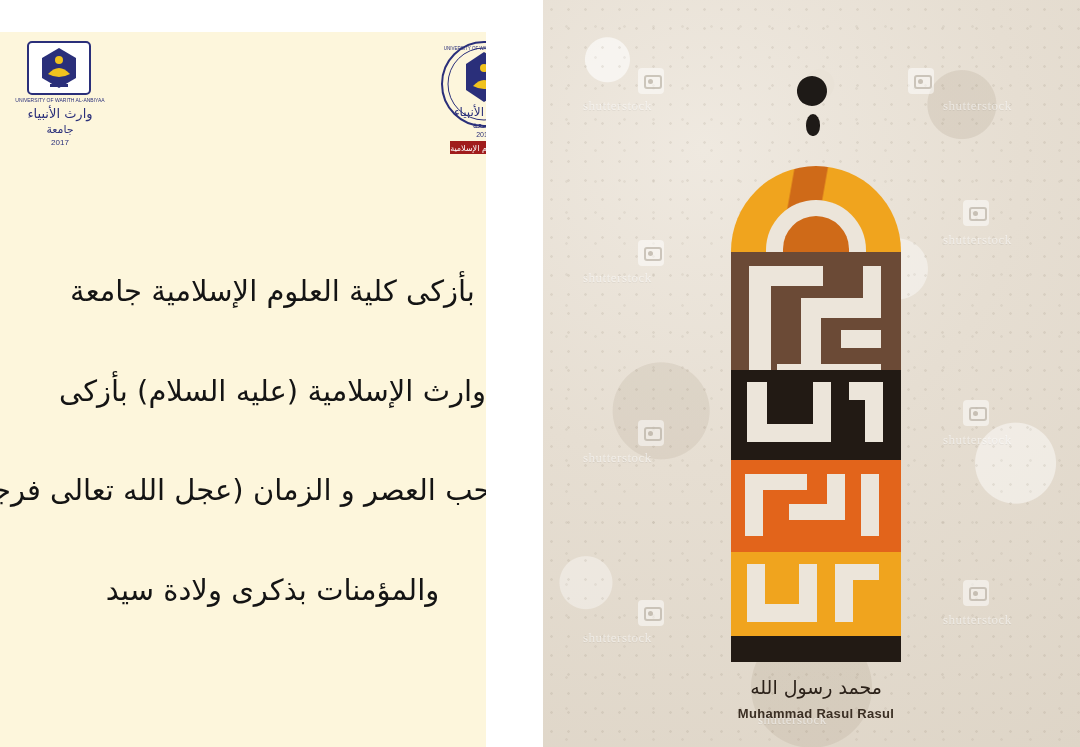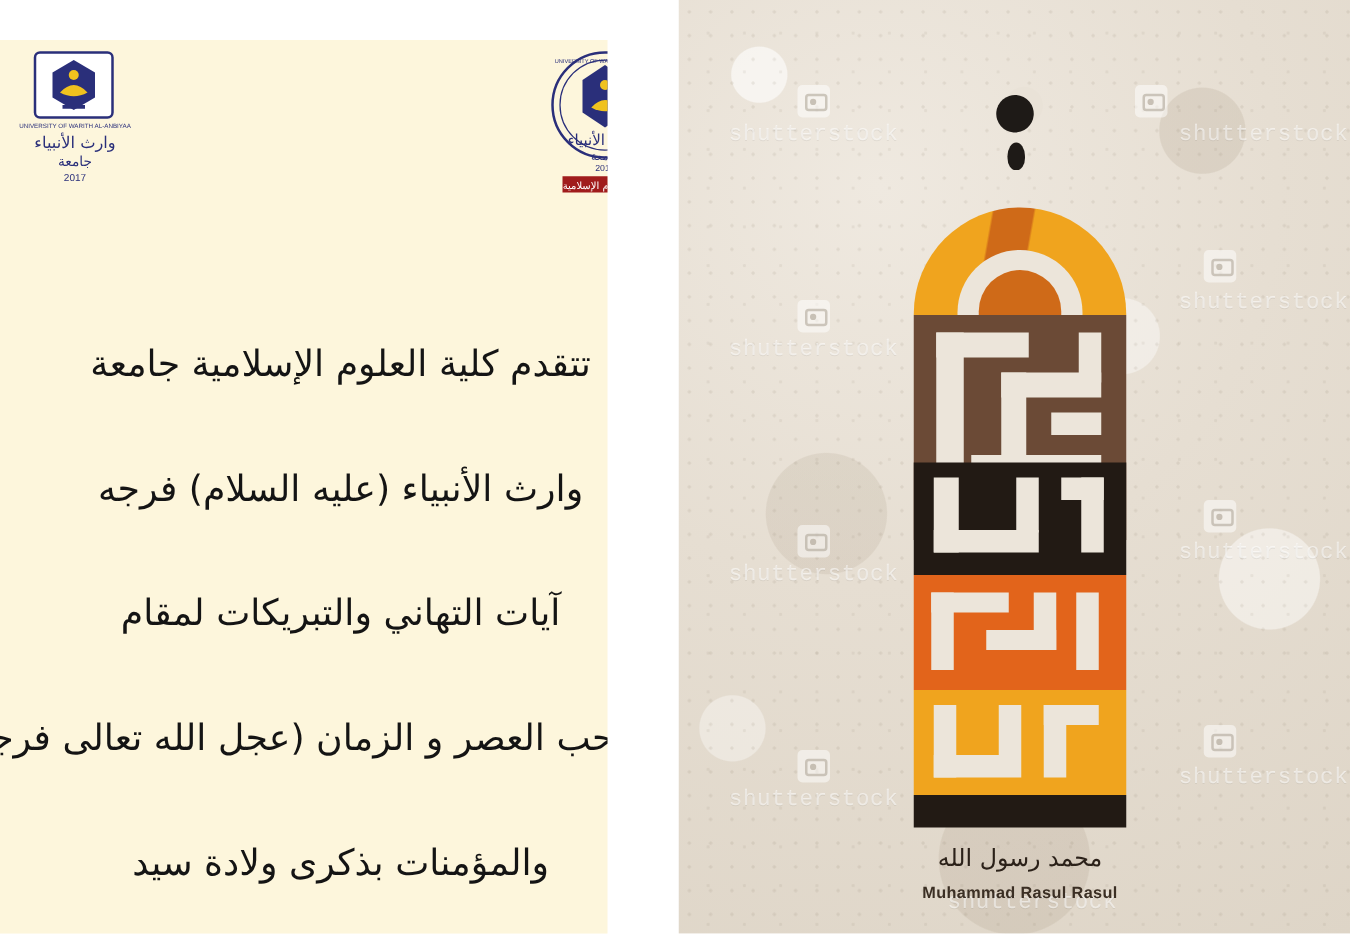--- a/index.html
+++ b/index.html
@@ -99,22 +99,22 @@
 
   
   .wm-grid {
     position: absolute;
     inset: 0;
     pointer-events: none;
   }
   .wm {
     position: absolute;
     color: rgba(255,255,255,.55);
-    font-family: Liberation Mono, monospace;
-    font-size: 18px;
+    font-family: Liberation Serif, serif;
+    font-size: 13px;
     letter-spacing: .5px;
     text-shadow: 0 1px 0 rgba(0,0,0,.06);
     white-space: nowrap;
   }
   .wm-logo {
     position: absolute;
     width: 26px;
     height: 26px;
     border-radius: 4px;
     background: rgba(255,255,255,.5);
@@ -292,23 +292,22 @@
         <text x="44" y="12" font-size="4.5" fill="#2a2f7a" text-anchor="middle" font-family="Liberation Sans, sans-serif">UNIVERSITY OF WARITH AL-ANBIYAA</text>
         <text x="44" y="78" font-size="12" fill="#2a2f7a" text-anchor="middle" font-family="DejaVu Sans, sans-serif">وارث الأنبياء</text>
         <text x="44" y="90" font-size="9" fill="#2a2f7a" text-anchor="middle" font-family="DejaVu Sans, sans-serif">جامعة</text>
         <text x="44" y="99" font-size="7" fill="#2a2f7a" text-anchor="middle" font-family="Liberation Sans, sans-serif">2017</text>
         <rect x="10" y="103" width="68" height="13" fill="#a01c1c"></rect>
         <text x="44" y="113" font-size="8" fill="#ffffff" text-anchor="middle" font-family="DejaVu Sans, sans-serif">كلية العلوم الإسلامية</text>
       </svg>
     </div>
 
     <div class="arabic-body">
-      <span class="line line-big">تتقدم كلية العلوم الإسلامية جامعة</span>
-      <span class="line line-big">وارث الأنبياء (عليه السلام) فرجه</span>
-      <span class="line line-big">آيات التهاني والتبريكات لمقام</span>
+      <span class="line line-big">بأزكى كلية العلوم الإسلامية جامعة</span>
+      <span class="line line-big">وارث الإسلامية (عليه السلام) بأزكى</span>
       <span class="line line-big">صاحب العصر و الزمان (عجل الله تعالى فرجه الشريف)</span>
       <span class="line line-big">والمؤمنات بذكرى ولادة سيد</span>
       
       
       
     </div>
   </div>
 
   <div class="right-panel">
     <div class="paper-grain"></div>

